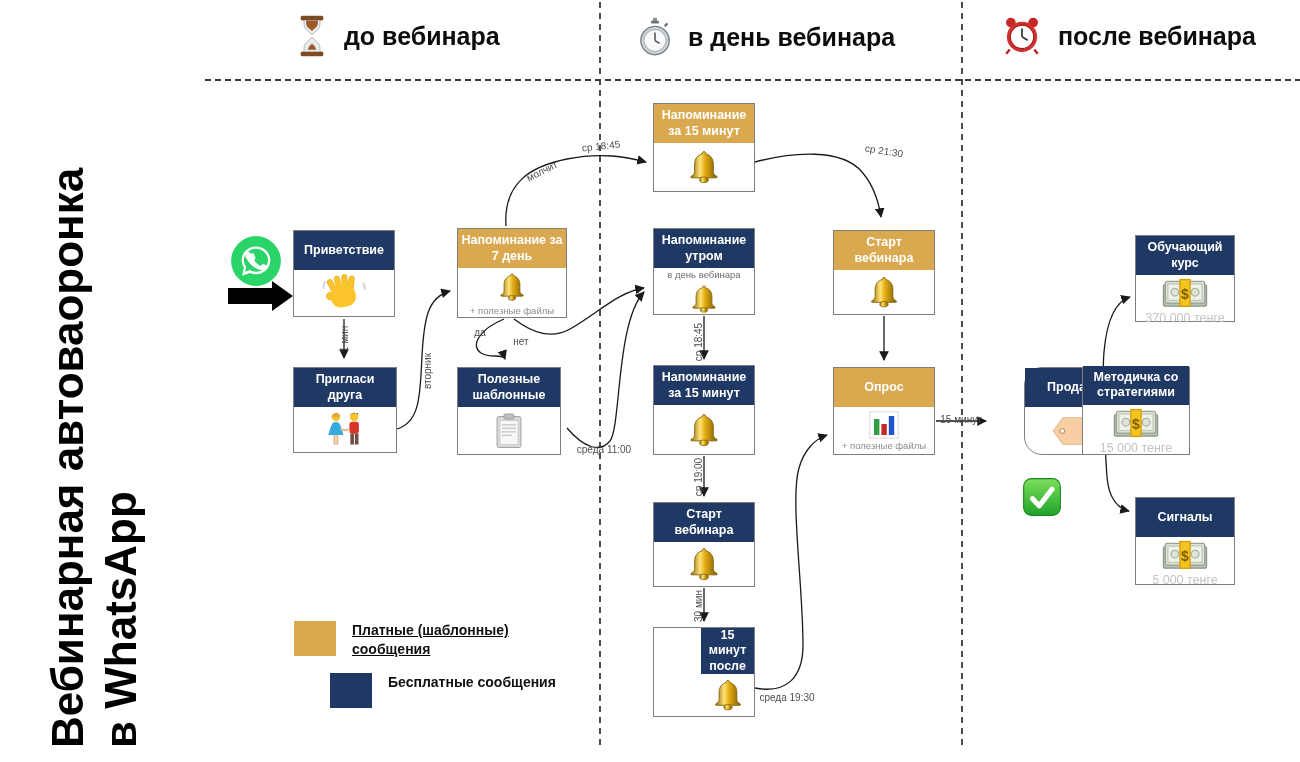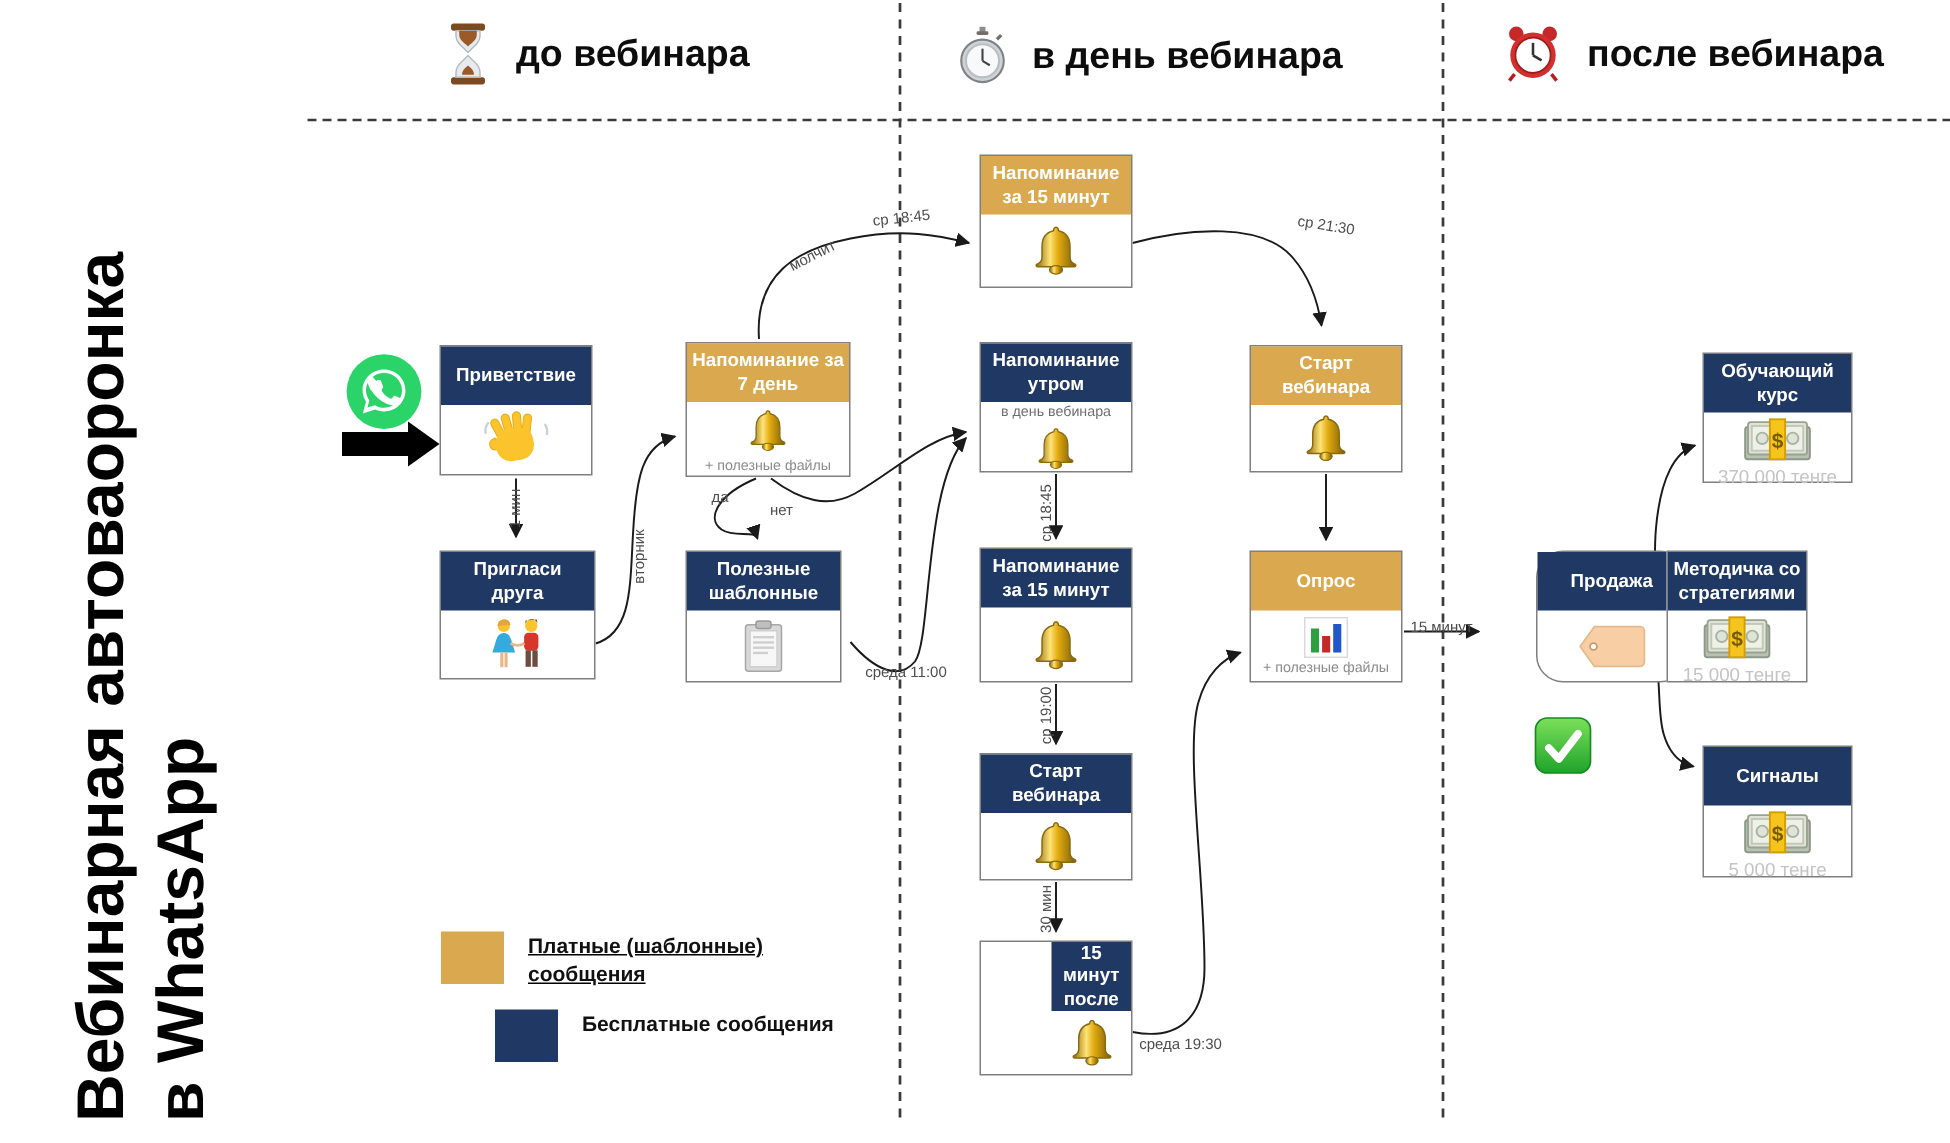--- a/index.html
+++ b/index.html
@@ -35,21 +35,21 @@
   .n3{left:457px;top:367px;width:104px;height:88px;}
   .n4{left:653px;top:103px;width:102px;height:89px;}
   .n5{left:653px;top:228px;width:102px;height:87px;}
   .n6{left:653px;top:365px;width:102px;height:90px;}
   .n7{left:653px;top:502px;width:102px;height:85px;}
   .n8{left:653px;top:627px;width:102px;height:90px;padding-left:47px;}
   .n9{left:833px;top:230px;width:102px;height:85px;}
   .n10{left:833px;top:367px;width:102px;height:88px;}
   .n11{left:1024px;top:367px;width:101px;height:88px;border-radius:18px;}
   .n12{left:1135px;top:235px;width:100px;height:87px;}
-  .n13{left:1111px;top:367px;width:94px;height:88px;}
+  .n13{left:1082px;top:367px;width:108px;height:88px;justify-content:center;}
   .n14{left:1135px;top:497px;width:100px;height:88px;}
 
   
   .elabel{position:absolute;font-size:10px;color:#4d4d4d;white-space:nowrap;z-index:3;}
   .e0{left:344px;top:339px;transform:translate(-50%,-50%) rotate(-90deg);}
   .e1{left:427px;top:371px;transform:translate(-50%,-50%) rotate(-90deg);}
   .e2{left:480px;top:332px;transform:translate(-50%,-50%);}
   .e3{left:521px;top:341px;transform:translate(-50%,-50%);}
   .e4{left:542px;top:171px;transform:translate(-50%,-50%) rotate(-27deg);}
   .e5{left:601px;top:146px;transform:translate(-50%,-50%) rotate(-6deg);}

